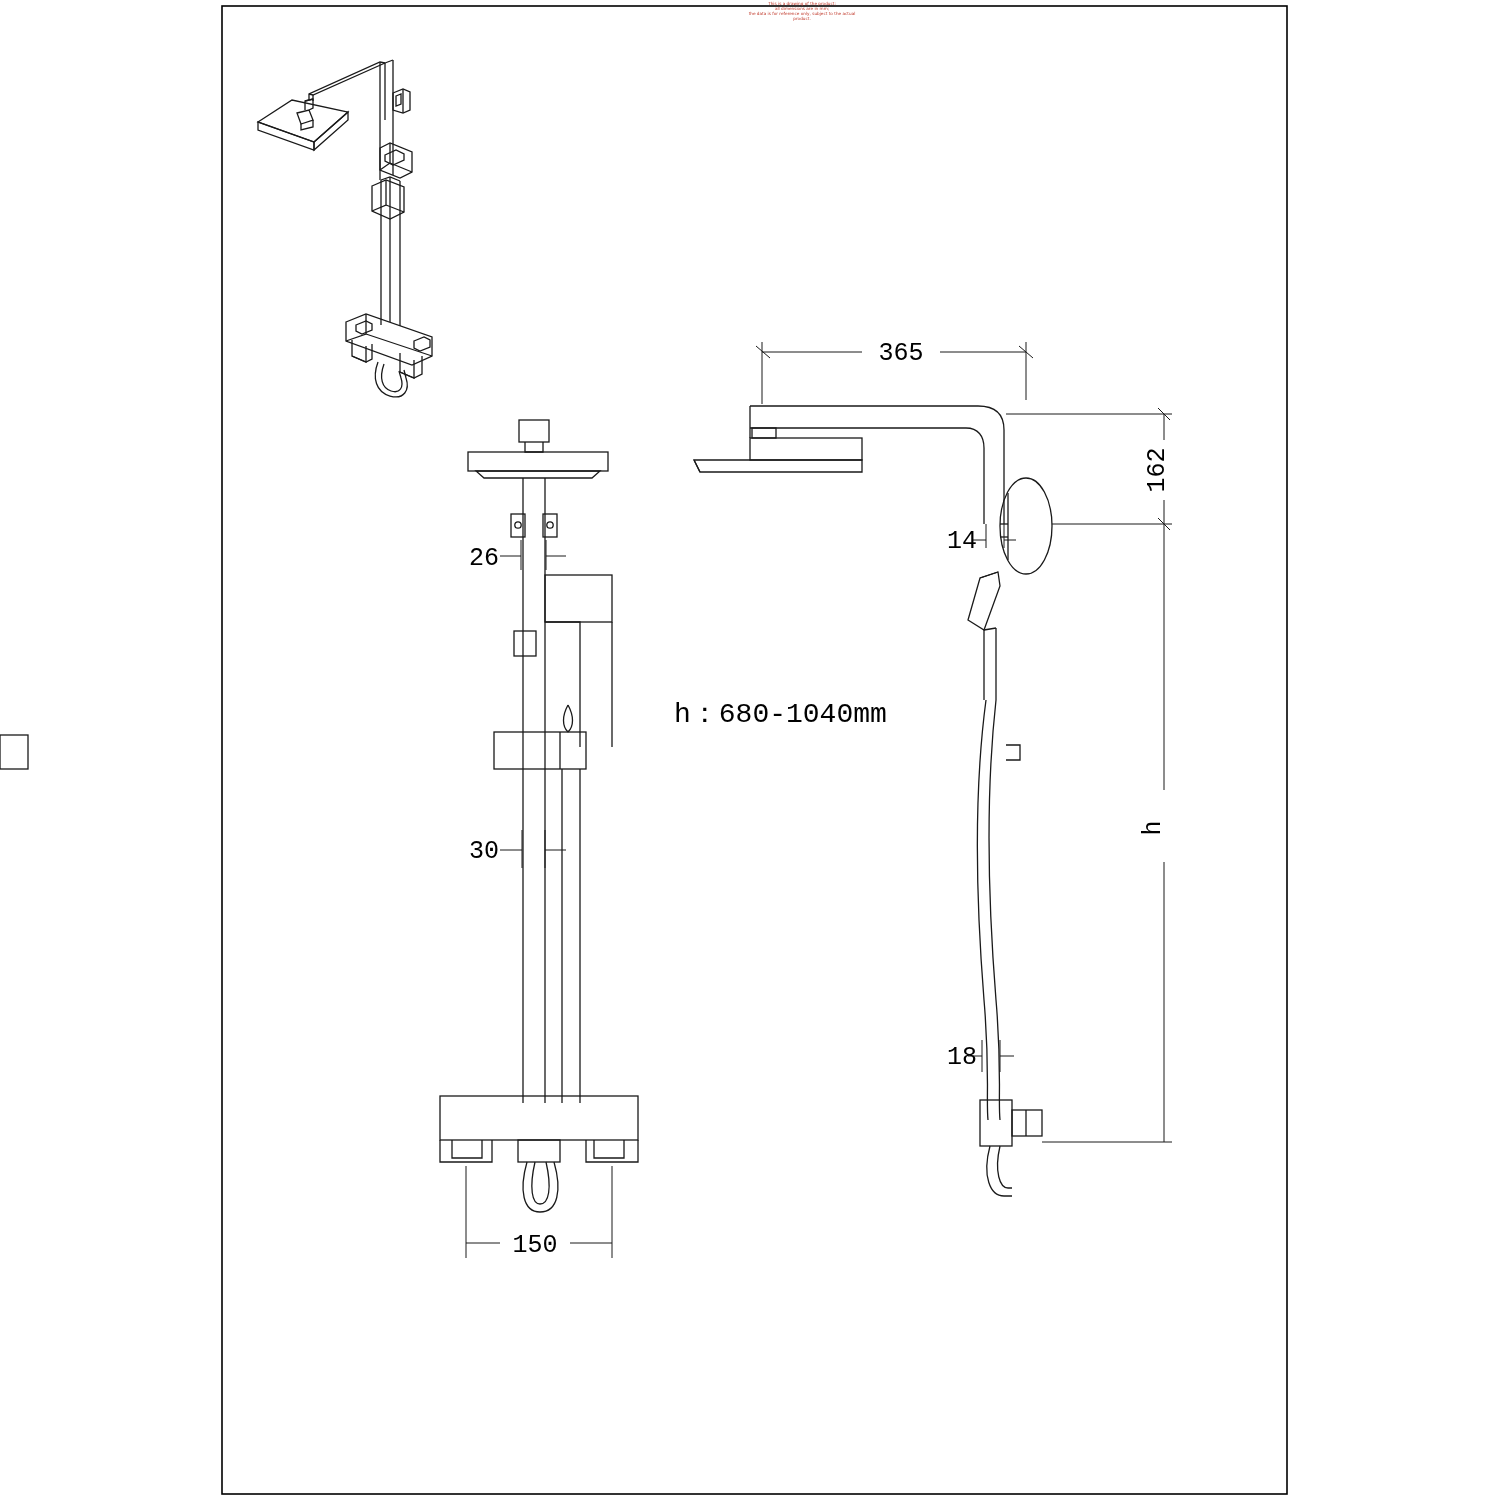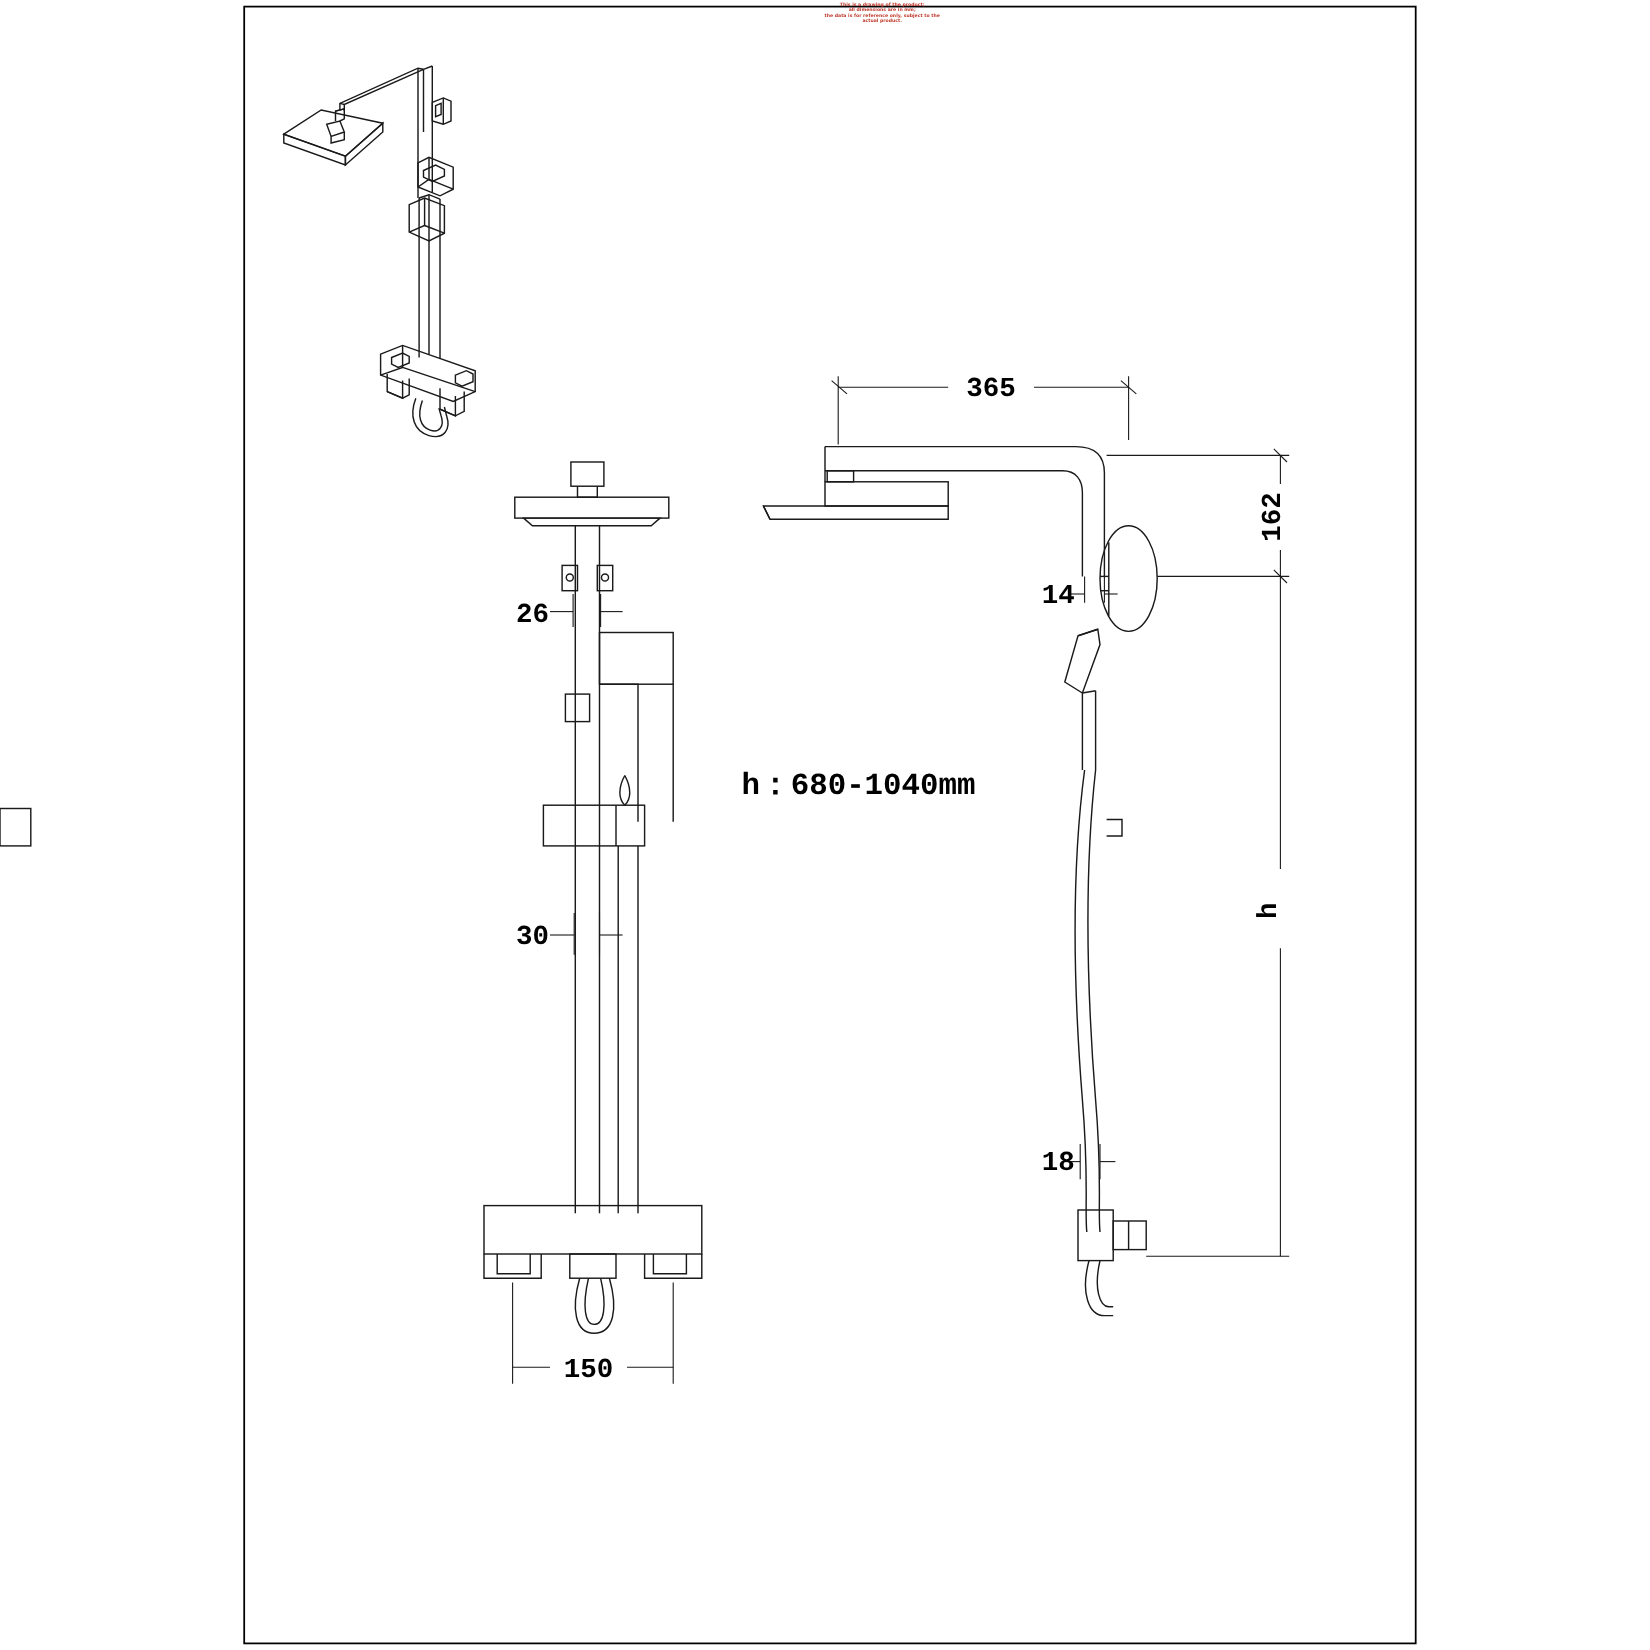--- a/index.html
+++ b/index.html
@@ -12,21 +12,20 @@
     height: 1500px;
     font-family: "Liberation Sans", sans-serif;
     position: relative;
     overflow: hidden;
   }
   #sheet {
     position: absolute;
     left: 0; top: 0;
     width: 1500px;
     height: 1500px;
-    font-weight: bold;
   }
   .wm {
     position: absolute;
     left: 742px;
     top: 1px;
     width: 120px;
     text-align: center;
     font-family: "DejaVu Sans", sans-serif;
     font-size: 4.2px;
     line-height: 5px;

